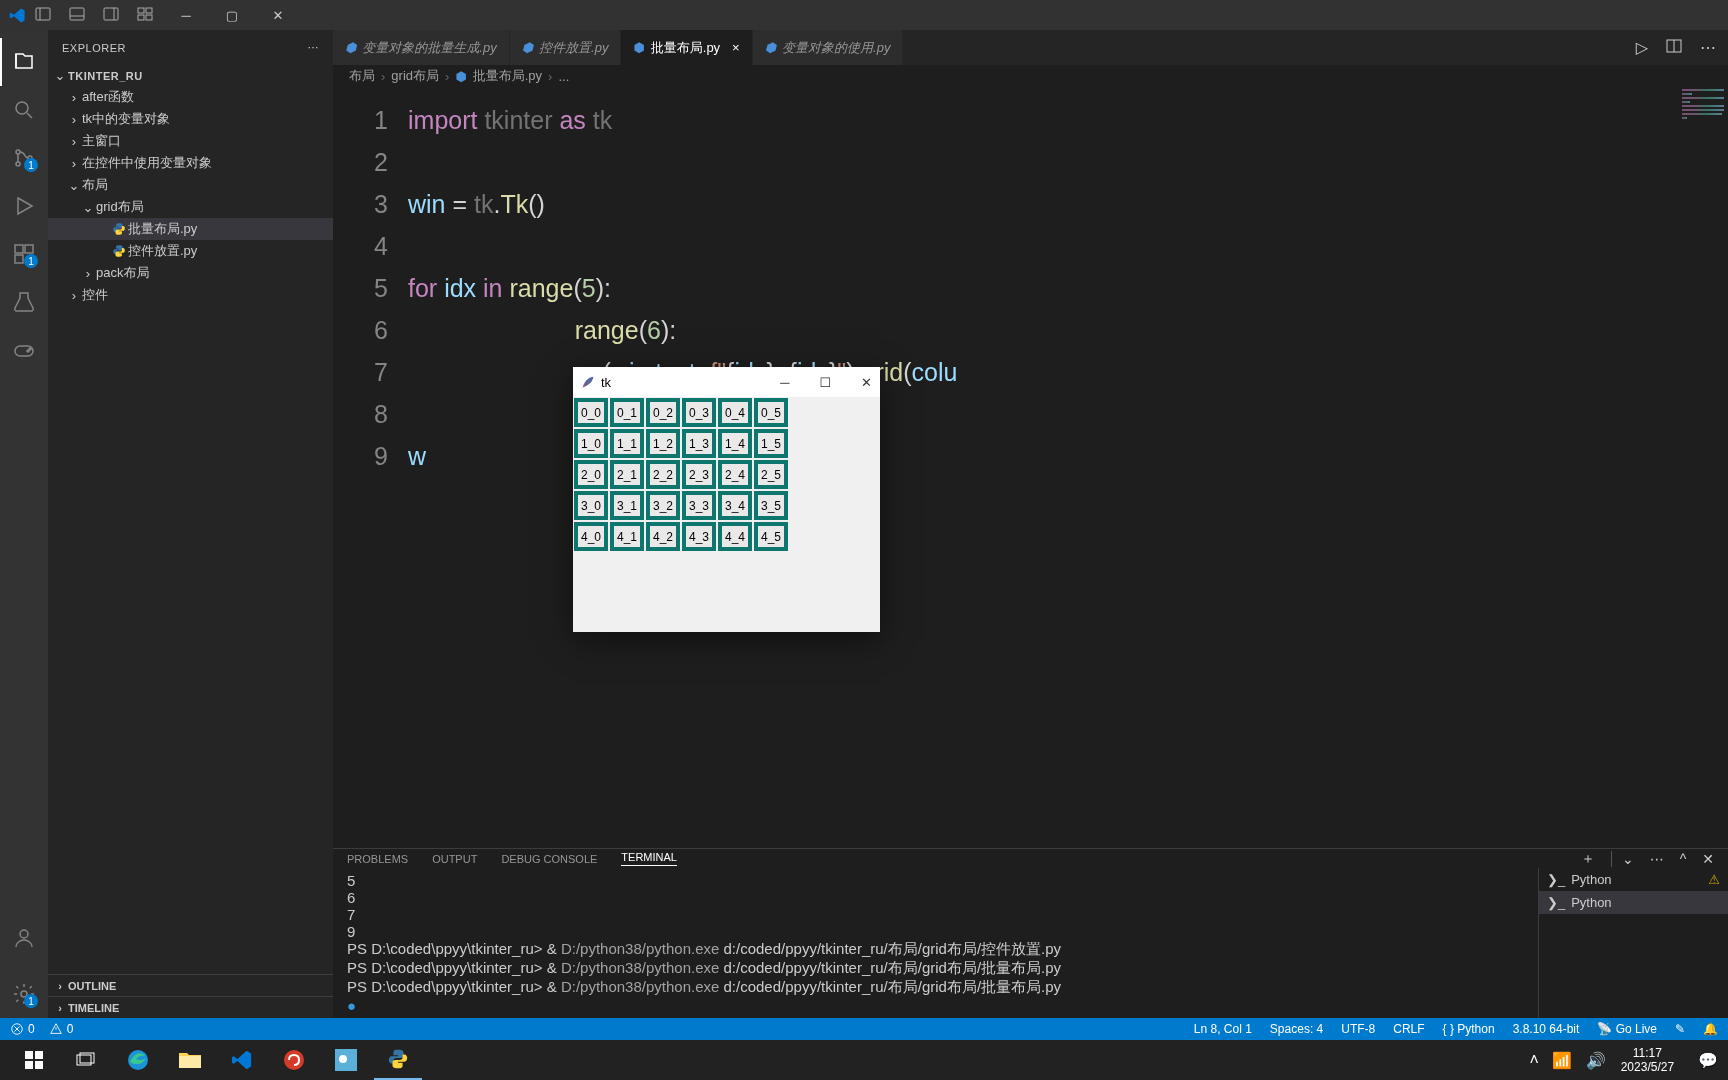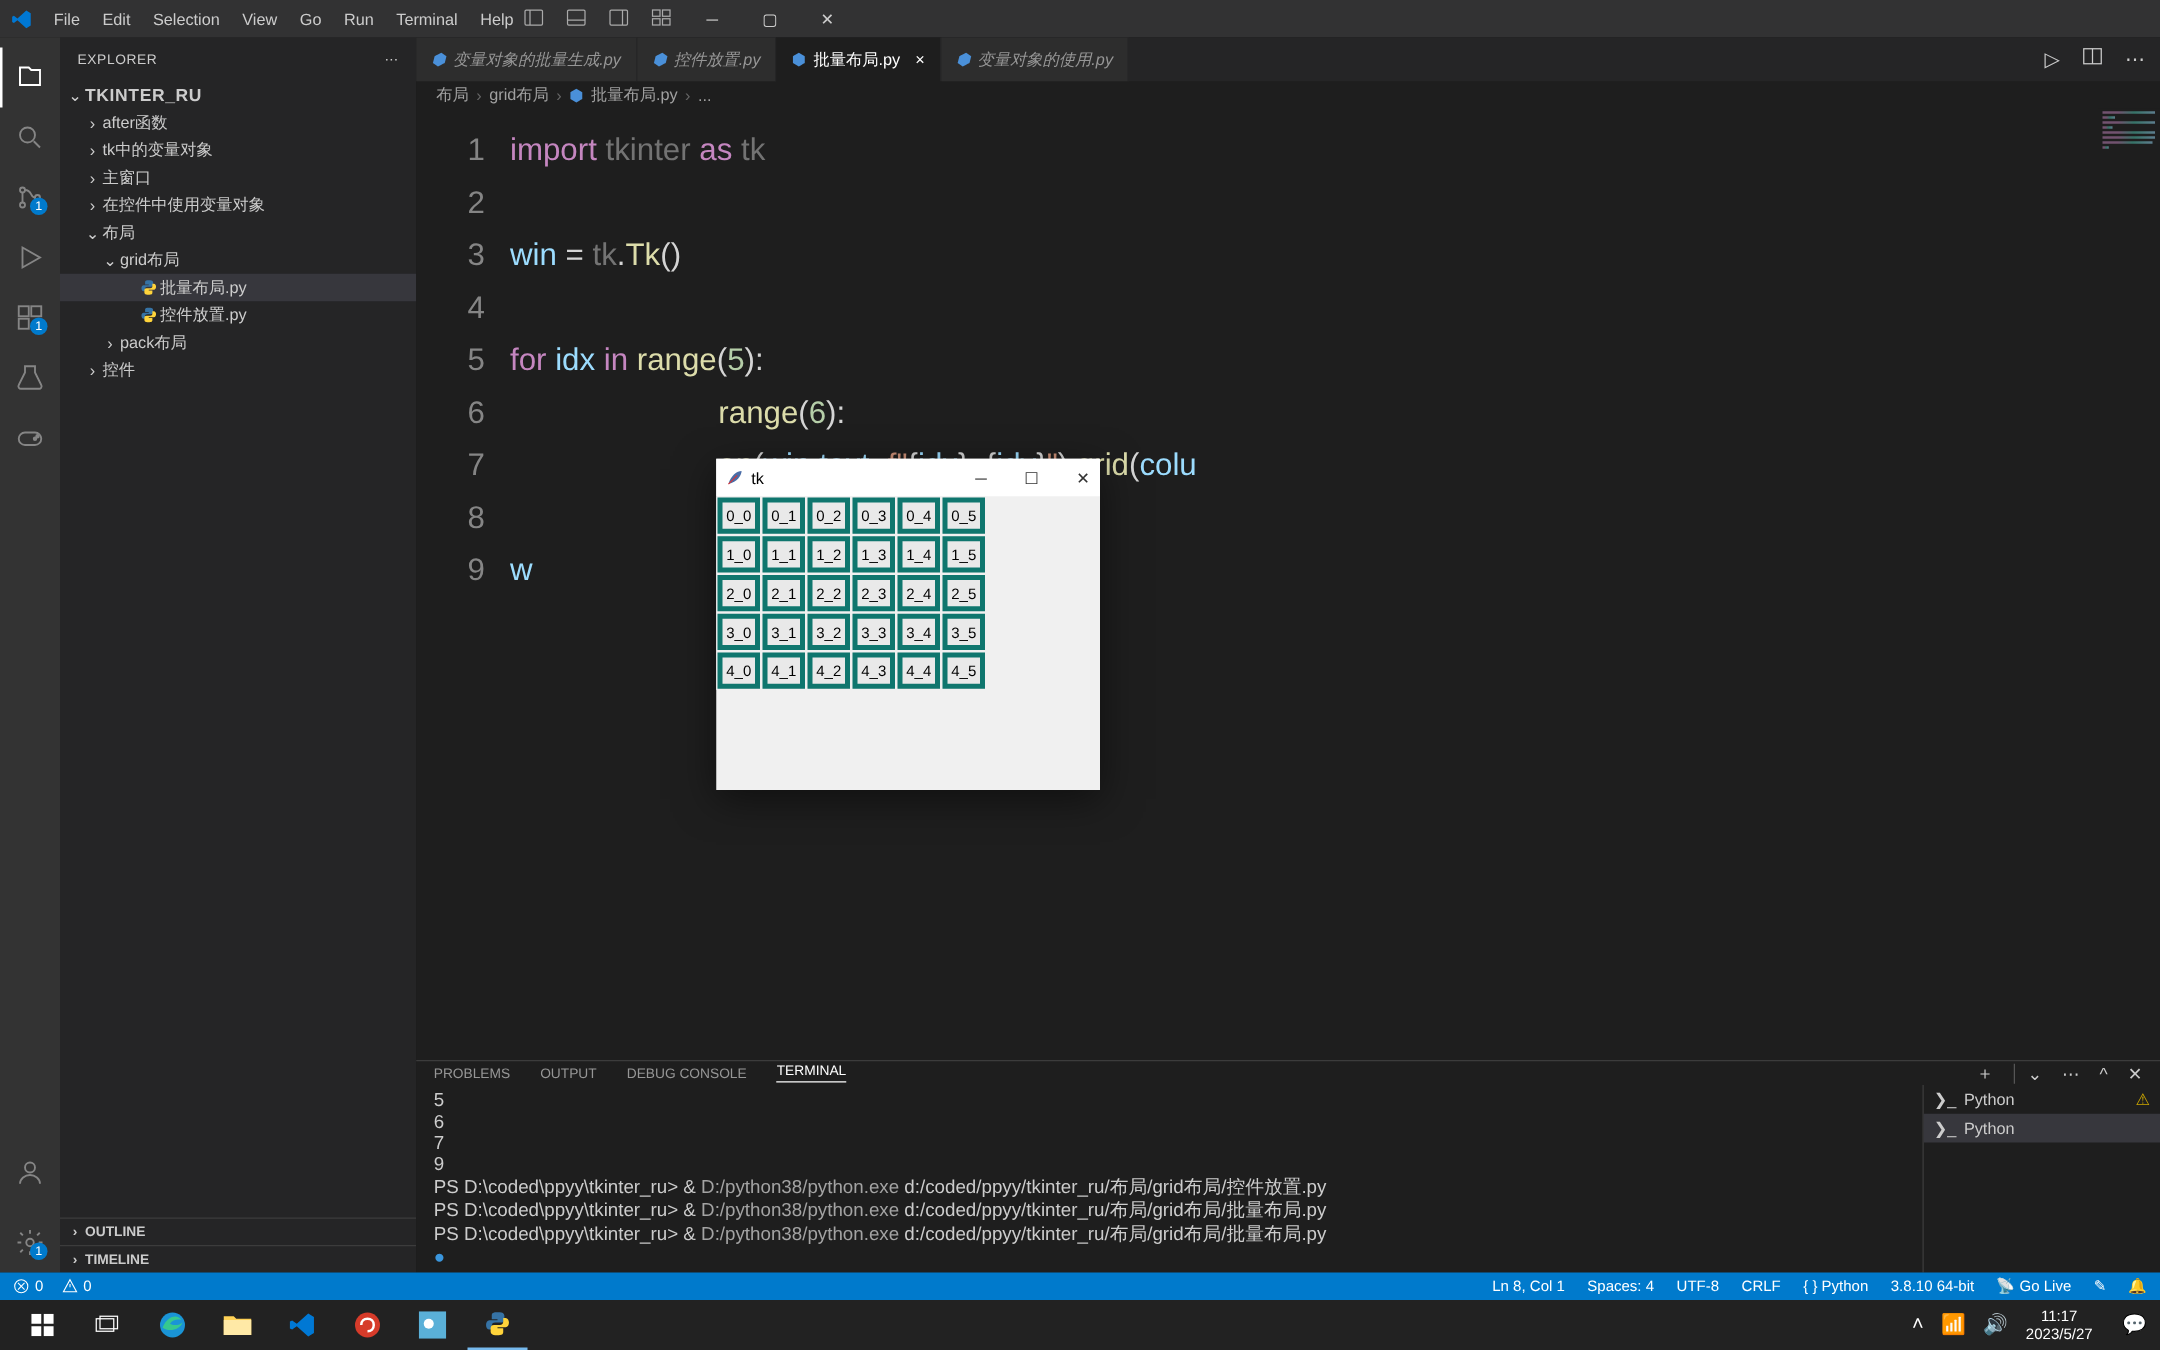--- a/index.html
+++ b/index.html
@@ -29,21 +29,21 @@
     .activitybar .bottom { margin-top: auto; margin-bottom: 8px; }
     .activitybar .badge { position: absolute; bottom: 10px; right: 10px; width: 14px; height: 14px; border-radius: 7px; background: #007acc; color: #fff; font-size: 10px; display: flex; align-items: center; justify-content: center; }
 
     
     .sidebar { width: 285px; background: #252526; display: flex; flex-direction: column; }
     .sidebar-header { height: 35px; padding: 0 14px; display: flex; align-items: center; font-size: 11px; text-transform: uppercase; letter-spacing: 0.5px; justify-content: space-between; }
     .sidebar-section { flex: 1; overflow: hidden; }
     .tree-root { font-size: 13px; }
     .tree-header { display: flex; align-items: center; padding: 3px 4px; }
     .tree-header .chev { width: 16px; display: inline-flex; justify-content: center; }
-    .tree-header .label { font-weight: bold; font-size: 14px; text-transform: uppercase; letter-spacing: 0.5px; }
+    .tree-header .label { font-weight: bold; font-size: 11px; text-transform: uppercase; letter-spacing: 0.5px; }
     .tree-item { display: flex; align-items: center; padding: 2px 4px; height: 22px; }
     .tree-item.selected { background: #37373d; }
     .tree-item .chev { width: 16px; display: inline-flex; justify-content: center; }
     .tree-item .icon { width: 18px; display: inline-flex; justify-content: center; color: #c586c0; }
     .bottom-sections { border-top: 0 solid transparent; }
     .bottom-section { height: 22px; display: flex; align-items: center; padding: 0 4px; font-size: 11px; font-weight: bold; text-transform: uppercase; border-top: 1px solid #3c3c3c; }
 
     
     .editor-area { flex: 1; display: flex; flex-direction: column; background: #1e1e1e; min-width: 0; }
     .tabs { height: 35px; background: #252526; display: flex; align-items: stretch; }
@@ -106,30 +106,20 @@
     .icon-box { width: 16px; height: 16px; }
   </style>
 </head>
 <body>
 
 <div class="titlebar">
   <div class="logo">
     <svg viewBox="0 0 24 24" fill="none">
         <path d="M17 2l5 3v14l-5 3-10-9L3 16l-2-1V9l2-1 4 3L17 2z" fill="#0078d4"></path>
       </svg>
-  </div>
-  <div class="menu">
-    <span>File</span>
-    <span>Edit</span>
-    <span>Selection</span>
-    <span>View</span>
-    <span>Go</span>
-    <span>Run</span>
-    <span>Terminal</span>
-    <span>Help</span>
   </div>
   <div class="layout-icons">
     <span><svg viewBox="0 0 16 16" stroke="currentColor" fill="none">
           <rect x="1" y="2" width="14" height="12" rx="1"></rect>
           <line x1="5" y1="2" x2="5" y2="14"></line>
         </svg></span>
     <span><svg viewBox="0 0 16 16" stroke="currentColor" fill="none">
           <rect x="1" y="2" width="14" height="12" rx="1"></rect>
           <line x1="1" y1="10" x2="15" y2="10"></line>
         </svg></span>

